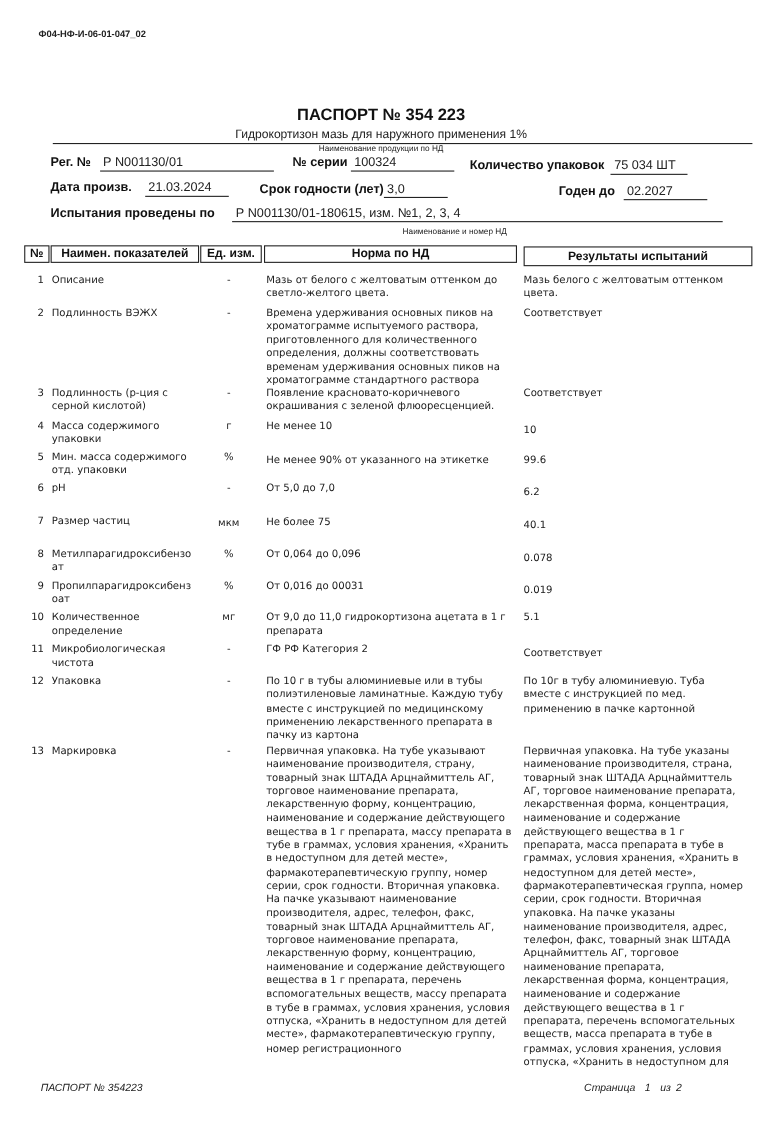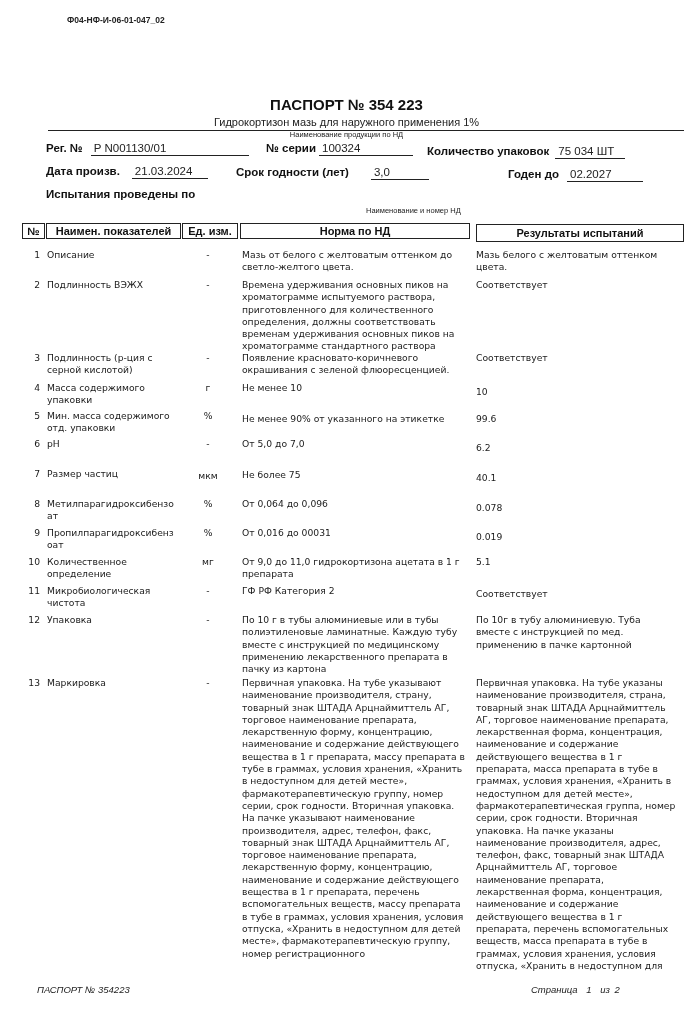--- a/index.html
+++ b/index.html
@@ -1,21 +1,21 @@
 <!DOCTYPE html>
 <html><head>
 <meta charset="utf-8">
 <style>
   html, body { margin: 0; padding: 0; background: #ffffff; }
   body {
     width: 693px; height: 1024px; position: relative; overflow: hidden;
     color: #111; font-family: "DejaVu Sans", sans-serif;
   }
   .abs { position: absolute; }
-  .formcode { left: 35px; top: 15px; font-family: "Liberation Sans", sans-serif; font-weight: bold; font-size: 8.5px; color: #222; margin-left: 32px; }
+  .formcode { left: 35px; top: 26px; font-family: "Liberation Sans", sans-serif; font-weight: bold; font-size: 8.5px; color: #222; }
   .title { left: 0; width: 693px; top: 96px; text-align: center; font-family: "Liberation Sans", sans-serif; font-weight: bold; font-size: 15px; color: #111; }
   .product { left: 0; width: 693px; top: 116px; text-align: center; font-family: "Liberation Sans", sans-serif; font-size: 11px; color: #222; }
   .product-line { left: 48px; width: 636px; top: 130px; height: 0; border-top: 1px solid #222; }
   .caption { font-family: "Liberation Sans", sans-serif; font-size: 7.5px; color: #222; }
   .cap-product { left: 0; width: 693px; top: 130px; text-align: center; }
   .lbl { font-family: "Liberation Sans", sans-serif; font-weight: bold; font-size: 11.5px; color: #111; }
   .val { font-family: Liberation Sans, sans-serif; font-size: 11.5px; color: #222; border-bottom: 1px solid #222; padding: 0 3px 1px 3px; }
   .hdrbox {
     position: absolute; top: 223px; height: 16px; border: 1px solid #222;
     font-family: "Liberation Sans", sans-serif; font-weight: bold; font-size: 11px;
@@ -50,29 +50,30 @@
   <span class="lbl">Количество упаковок</span>
   <span class="val" style="margin-left:6px; width:64px; display:inline-block;">75 034 ШТ</span>
 </div>
 
 <div class="abs" style="left:46px; top:165px; display:flex; align-items:baseline;">
   <span class="lbl">Дата произв.</span>
   <span class="val" style="margin-left:12px; width:70px; display:inline-block;">21.03.2024</span>
 </div>
 <div class="abs" style="left:236px; top:166px; display:flex; align-items:baseline;">
   <span class="lbl">Срок годности (лет)</span>
-  <span class="val" style="margin-left:22px; width:52px; display:inline-block;">3,0</span>
+  <span class="val" style="margin-left:0; width:52px; display:inline-block;">3,0</span>
 </div>
 <div class="abs" style="left:508px; top:168px; display:flex; align-items:flex-start;">
   <span class="lbl">Годен до</span>
   <span class="val" style="margin-left:8px; width:70px; display:inline-block;">02.2027</span>
 </div>
 
 <div class="abs" style="left:46px; top:188px; display:flex; align-items:baseline;">
   <span class="lbl">Испытания проведены по</span>
+  <span class="val" style="margin-left:16px; width:440px; display:inline-block;">Р N001130/01-180615, изм. №1, 2, 3, 4</span>
 </div>
 <div class="abs caption" style="left:366px; top:206px;">Наименование и номер НД</div>
 
 <div class="hdrbox" style="left:22px; width:23px;">№</div>
 <div class="hdrbox" style="left:46px; width:135px;">Наимен. показателей</div>
 <div class="hdrbox" style="left:182px; width:56px;">Ед. изм.</div>
 <div class="hdrbox" style="left:240px; width:230px;">Норма по НД</div>
 <div class="hdrbox" style="left:476px; width:208px; height:18px; top:224px;">Результаты испытаний</div>
 
 <div class="row" style="top:249px;">

